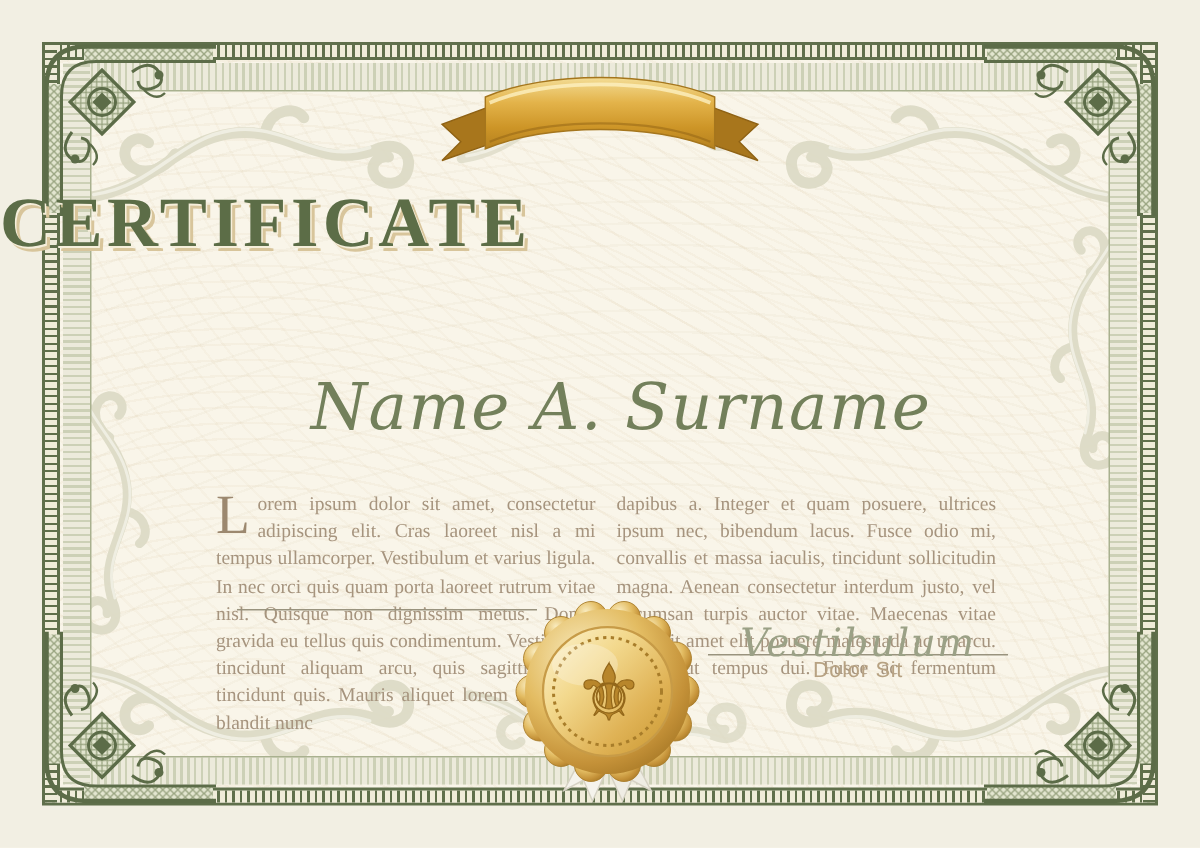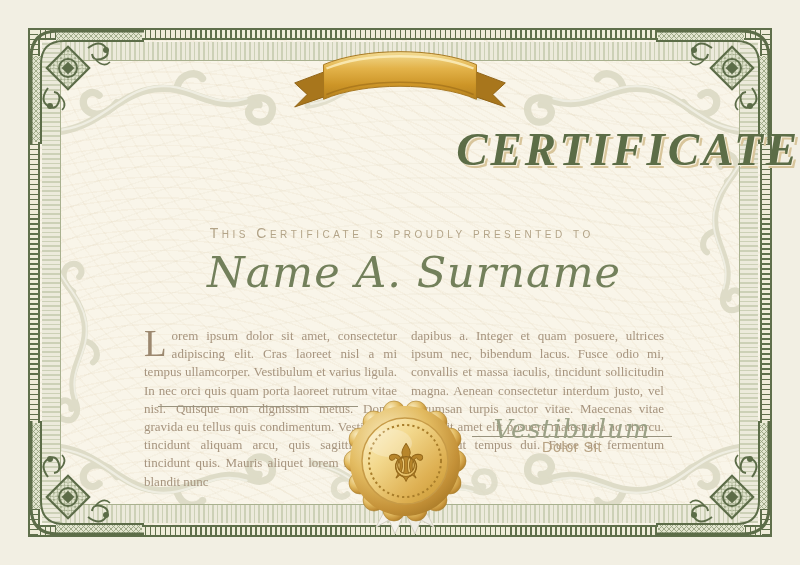--- a/index.html
+++ b/index.html
@@ -55,25 +55,24 @@
   .corner { position:absolute; width:118px; height:118px; }
   .c-tl { left:26px; top:26px; }
   .c-tr { right:26px; top:26px; transform:scaleX(-1); }
   .c-bl { left:26px; bottom:26px; transform:scaleY(-1); }
   .c-br { right:26px; bottom:26px; transform:scale(-1,-1); }
 
   
   .ribbon-banner { position:absolute; left:287px; top:45px; width:226px; height:72px; }
 
   .title {
-    position:absolute; left:0; right:0; top:122px; text-align:right;
+    position:absolute; left:0; right:0; top:122px; text-align:left;
     font-family:"Liberation Serif", serif; font-weight:bold; font-size:47px;
     letter-spacing:3px; color:#5c6d47;
     text-shadow:1px 1px 0 #f6efdb, 3px 3px 0 #d8c59b;
-    font-style:italic;
   }
   .subtitle {
     position:absolute; left:0; right:0; top:183px; text-align:center;
     font-family:"Liberation Sans", sans-serif; font-size:20px;
     letter-spacing:9px; color:#b1a081; text-indent:9px;
   }
   .presented {
     position:absolute; left:0; right:0; top:225px; text-align:center;
     font-family:"Liberation Sans", sans-serif; font-variant:small-caps;
     font-size:14px; letter-spacing:3.5px; color:#b3a488; text-indent:3.5px;
@@ -225,21 +224,20 @@
 
   <svg class="ribbon-banner" viewBox="0 0 235 74">
     <path d="M40,27 L8,39 L21,51 L8,64 L40,53 Z" fill="#a8761c" stroke="#8f6214" stroke-width="1"></path>
     <path d="M195,27 L227,39 L214,51 L227,64 L195,53 Z" fill="#a8761c" stroke="#8f6214" stroke-width="1"></path>
     <path d="M38,20 C80,2 155,2 197,20 L197,56 C155,38 80,38 38,56 Z" fill="url(#gBand)" stroke="#a5761d" stroke-width="1"></path>
     <path d="M41,24 C82,7 153,7 194,24" fill="none" stroke="#fdf0c0" stroke-width="2.5" opacity="0.8"></path>
     <path d="M41,51 C82,34 153,34 194,51" fill="none" stroke="#8f6214" stroke-width="1.5" opacity="0.5"></path>
   </svg>
 
   <div class="title">CERTIFICATE</div>
-  <div class="presented">This Certificate is proudly presented to</div>
   <div class="name">Name A. Surname</div>
 
   <div class="body-text">
     <p><span class="dropcap">L</span><span>orem ipsum dolor sit amet, consectetur adipiscing elit. Cras laoreet nisl a mi tempus ullamcorper. Vestibulum et varius ligula. In nec orci quis quam porta laoreet rutrum vitae nisl. Quisque non dignissim metus. Donec gravida eu tellus quis condimentum. Vestibulum tincidunt aliquam arcu, quis sagittis turpis tincidunt quis. Mauris aliquet lorem magna, id blandit nunc</span></p>
     <p>dapibus a. Integer et quam posuere, ultrices ipsum nec, bibendum lacus. Fusce odio mi, convallis et massa iaculis, tincidunt sollicitudin magna. Aenean consectetur interdum justo, vel accumsan turpis auctor vitae. Maecenas vitae lacus sit amet elit posuere malesuada ac ut arcu. Mauris ut tempus dui. Fusce ac fermentum purus.</p>
   </div>
 
   <div class="sign-block sign-date">
     <div class="sign-line"></div>
   </div>

